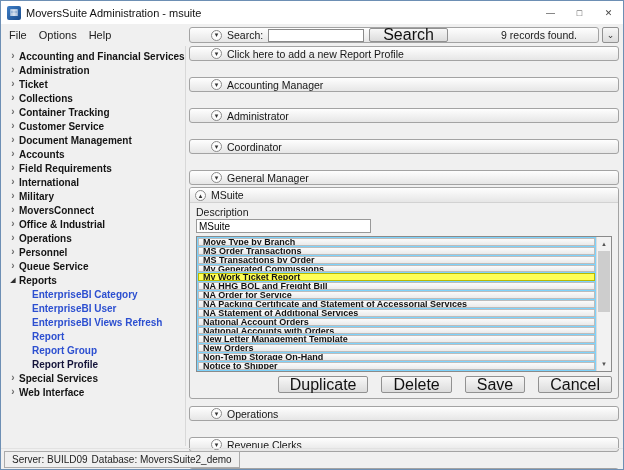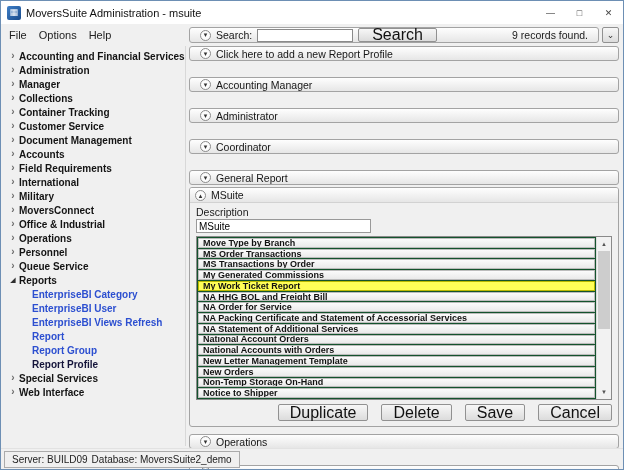--- a/index.html
+++ b/index.html
@@ -22,21 +22,21 @@
              justify-content: center; font-size: 9px; color: #444; }
 
   
   .topstrip { height: 20px; flex: none; display: flex; align-items: center;
               padding: 2px 4px 0 4px; }
   .menubar { width: 181px; flex: none; display: flex; }
   .menu-item { font-size: 11px; color: #222; padding: 1px 8px 1px 4px; }
   .search-wrap { flex: 1; display: flex; gap: 3px; margin-left: 3px; min-width: 0; }
 
   
-  .bar { display: flex; align-items: center; gap: 5px; height: 15px; padding: 0 10px;
+  .bar { display: flex; align-items: center; gap: 5px; height: 15px; padding: 0 21px;
          border: 1px solid #a3a3a3; border-radius: 3px;
          background: linear-gradient(#fefefe, #e6e6e6); font-size: 10.5px; color: #161616;
          white-space: nowrap; overflow: hidden; }
   .search-bar { flex: 1; height: 16px; }
   .chev { width: 11px; height: 11px; flex: none; border: 1px solid #8a8a8a;
           border-radius: 50%; display: flex; align-items: center; justify-content: center;
           color: #333; line-height: 1; background: #fcfcfc; }
   .chev.down::after { content: "▾"; font-size: 7px; margin-top: -1px; }
   .chev.up::after   { content: "▴"; font-size: 7px; }
   .search-input { width: 96px; height: 13px; border: 1px solid #8a8a8a; background: #fff;
@@ -71,21 +71,21 @@
   .panel { flex: none; border: 1px solid #a3a3a3; border-radius: 3px; background: #f0f0f0;
            display: flex; flex-direction: column; overflow: hidden; }
   .panel-header { display: flex; align-items: center; gap: 5px; height: 15px; flex: none;
                   padding: 0 5px; background: linear-gradient(#fefefe, #e6e6e6);
                   border-bottom: 1px solid #d2d2d2; font-size: 10.5px; color: #161616; }
   .panel-body { padding: 3px 6px 5px 6px; }
   .desc-label { font-size: 10.5px; color: #1a1a1a; margin-bottom: 1px; }
   .desc-input { display: block; width: 175px; height: 14px; border: 1px solid #999;
                 background: #fff; font-size: 10px; padding: 0 2px; margin-bottom: 3px;
                 font-family: "Liberation Sans", sans-serif; }
-  .list-box { display: flex; border: 1px solid #8a8a8a; background: #14532d; height: 164px; }
+  .list-box { display: flex; border: 1px solid #8a8a8a; background: #7dd3fc; height: 136px; }
   .list-rows { flex: 1; display: flex; flex-direction: column; gap: 1px; padding: 1px;
                min-width: 0; }
   .list-row { flex: 1; display: flex; align-items: center; padding: 0 4px;
               border: 1px solid #bcbcbc; background: linear-gradient(#fbfbfb, #eaeaea);
               font-size: 9px; font-weight: bold; color: #111; white-space: nowrap;
               overflow: hidden; }
   .list-row.selected { background: #ffff57; border-color: #b9b900; }
   .scrollbar { width: 15px; flex: none; background: #f2f2f2; border-left: 1px solid #dcdcdc;
                display: flex; flex-direction: column; }
   .sb-btn { height: 14px; flex: none; display: flex; align-items: center;
@@ -145,21 +145,21 @@
         <div class="trow">
           <div class="tw">›</div>
           <div class="tlabel">Accounting and Financial Services</div>
         </div>
         <div class="trow">
           <div class="tw">›</div>
           <div class="tlabel">Administration</div>
         </div>
         <div class="trow">
           <div class="tw">›</div>
-          <div class="tlabel">Manager</div>
+          <div class="tlabel">Ticket</div>
         </div>
         <div class="trow">
           <div class="tw">›</div>
           <div class="tlabel">Collections</div>
         </div>
         <div class="trow">
           <div class="tw">›</div>
           <div class="tlabel">Container Tracking</div>
         </div>
         <div class="trow">
@@ -252,21 +252,21 @@
           <div class="bar profile-bar">
             <div class="chev down"></div>
             <div class="bar-label">Administrator</div>
           </div>
           <div class="bar profile-bar">
             <div class="chev down"></div>
             <div class="bar-label">Coordinator</div>
           </div>
           <div class="bar profile-bar">
             <div class="chev down"></div>
-            <div class="bar-label">General Report</div>
+            <div class="bar-label">General Manager</div>
           </div>
         </div>
 
       <div class="panel">
         <div class="panel-header">
           <span class="chev up"></span>
           <span>MSuite</span>
         </div>
         <div class="panel-body">
           <div class="desc-label">Description</div>

